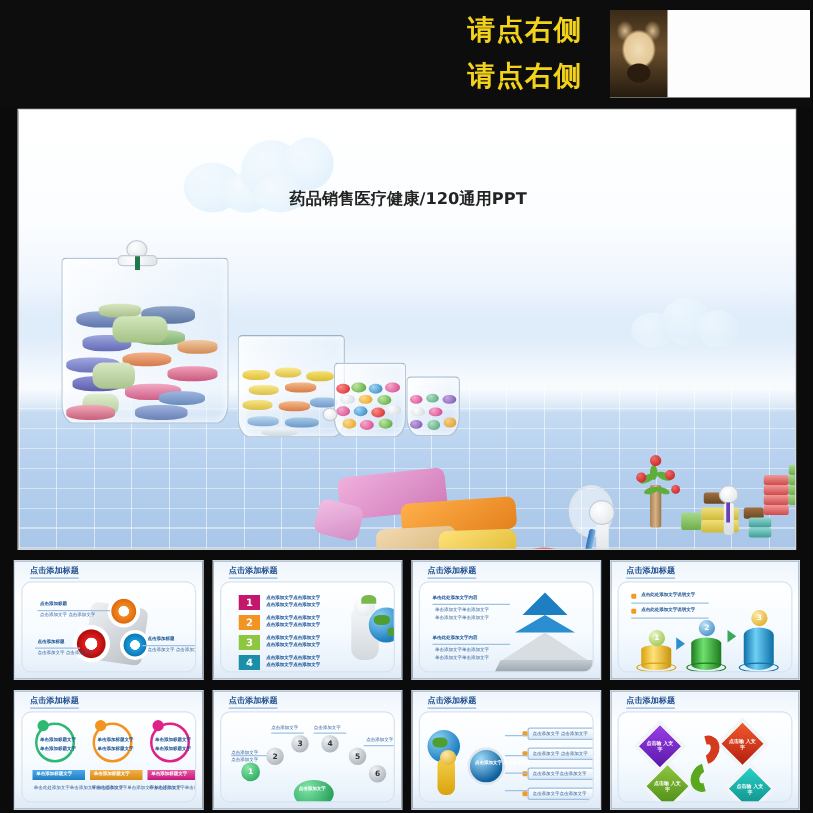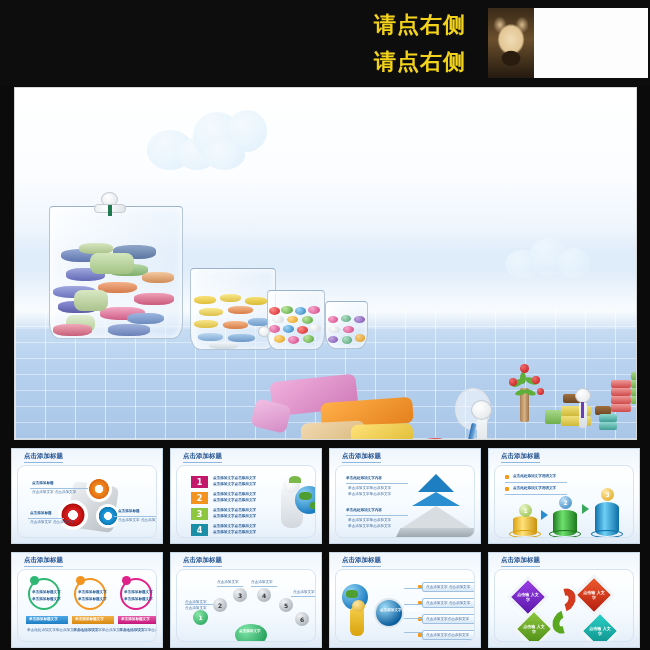--- a/index.html
+++ b/index.html
@@ -260,20 +260,21 @@
   <div class="cloud cloud-2">
     <span class="c1"></span>
       <span class="c2"></span>
       <span class="c3"></span>
   </div>
 
   <div class="floor"></div>
   <div class="floor-glow"></div>
 
   <div class="title-wrap">
+    <div class="slide-sub">药品销售医疗健康/120通用PPT</div>
   </div>
 
   <div class="beaker beaker-1">
     <div class="fill" style="height:74%;">
       <div class="pill" style="left:6%;top:62%;width:30%;height:12%;background:linear-gradient(#8d8fd6,#5c5ea8);"></div>
       <div class="pill" style="left:38%;top:68%;width:34%;height:13%;background:linear-gradient(#f2a9c4,#cf5e86);"></div>
       <div class="pill" style="left:2%;top:46%;width:33%;height:13%;background:linear-gradient(#a0a7e0,#6d74bd);"></div>
       <div class="pill" style="left:36%;top:42%;width:30%;height:12%;background:linear-gradient(#f4b28a,#d47a4a);"></div>
       <div class="pill" style="left:64%;top:54%;width:30%;height:12%;background:linear-gradient(#f0a0b8,#c95a7d);"></div>
       <div class="pill" style="left:12%;top:28%;width:30%;height:13%;background:linear-gradient(#9ea6dc,#646ab6);"></div>

